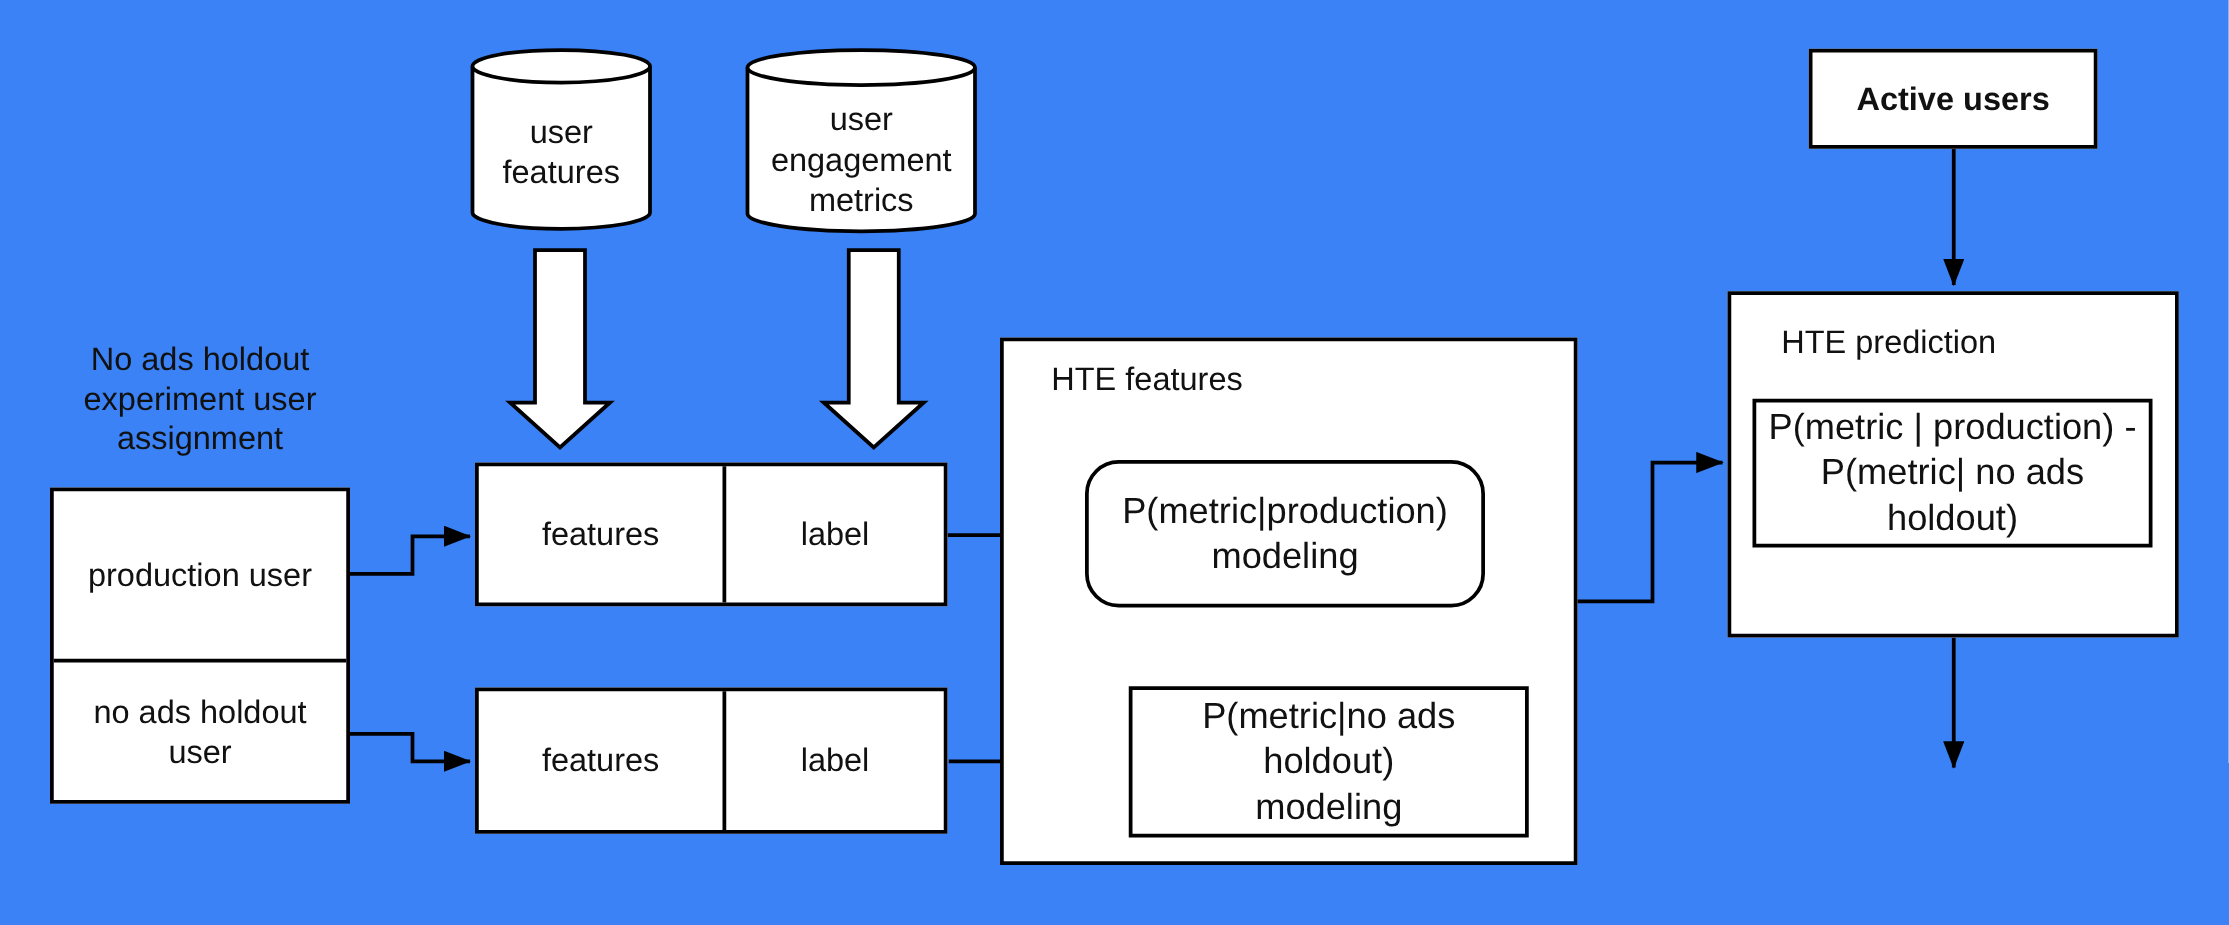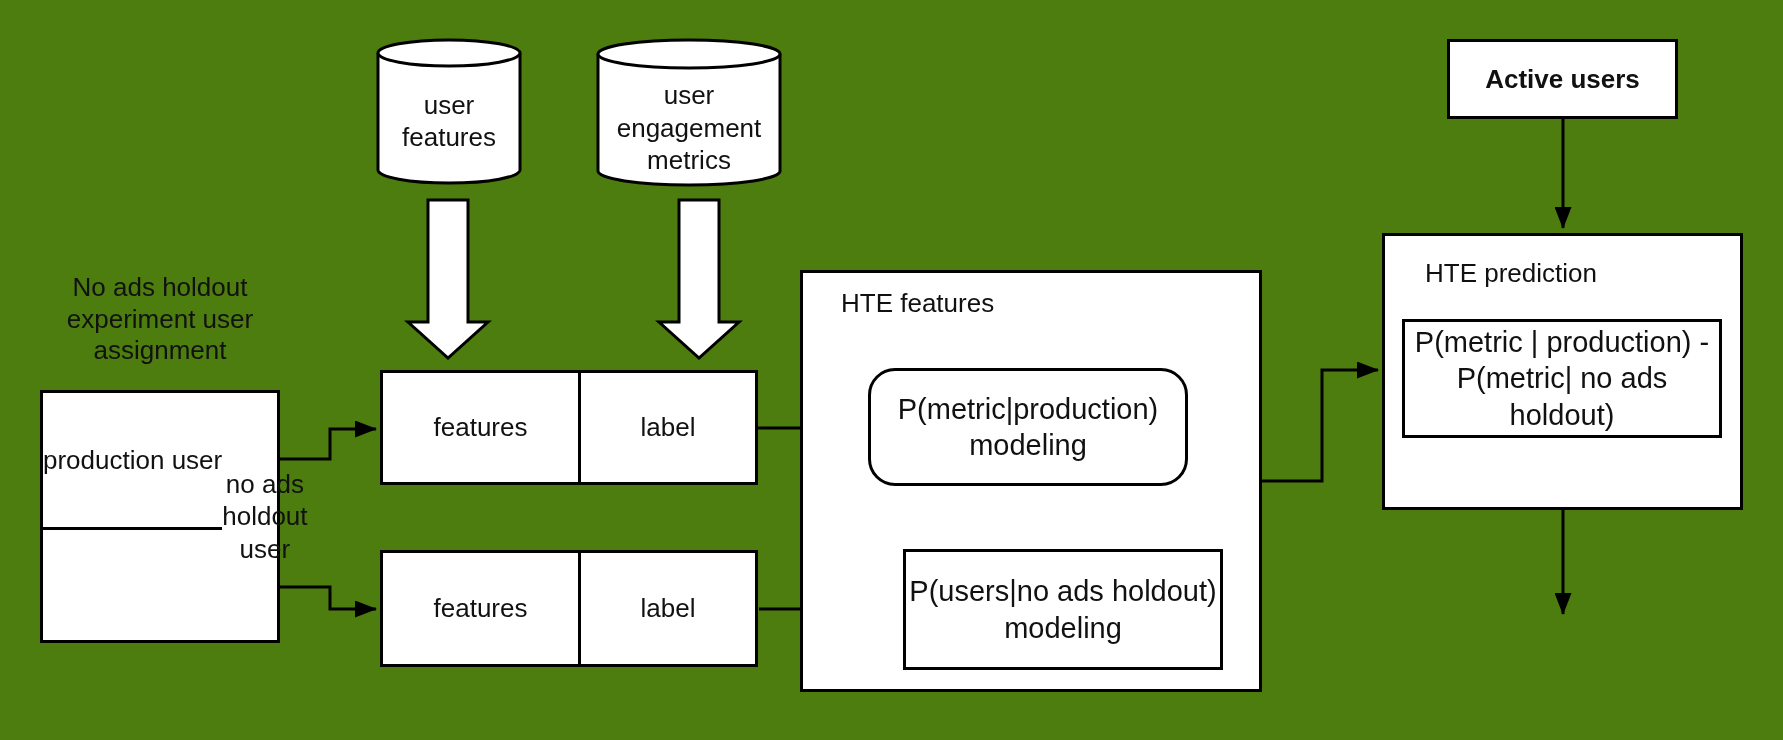--- a/index.html
+++ b/index.html
@@ -5,21 +5,21 @@
   html, body {
     margin: 0;
     padding: 0;
     background: #ffffff;
     font-family: "Liberation Sans", "DejaVu Sans", sans-serif;
   }
   .canvas {
     position: relative;
     width: 1783px;
     height: 740px;
-    background: #4d7c0f;
+    background: #3b82f6;
     overflow: hidden;
     color: #111111;
   }
   .wires {
     position: absolute;
     left: 0; top: 0;
     width: 1783px; height: 740px;
   }
   .node {
     position: absolute;
@@ -39,21 +39,21 @@
     border: 3px solid #000;
     background: #fff;
     box-sizing: border-box;
     font-size: 26px;
   }
   .container-title {
     position: absolute;
     white-space: pre-line;
   }
   .split-v {
-    flex-direction: row;
+    flex-direction: column;
     align-items: stretch;
     justify-content: flex-start;
     padding: 0;
   }
   .split-v .cell {
     flex: none;
     display: flex;
     align-items: center;
     justify-content: center;
     text-align: center;
@@ -160,21 +160,21 @@
     <div class="cell" style="flex:1;">label</div>
   </div>
 
   <div class="container-node" style="left:800px; top:270px; width:462px; height:422px;">
     <div class="container-title" style="left:38px; top:15px;">HTE features</div>
   </div>
 
   <div class="node small-text" style="left:868px; top:368px; width:320px; height:118px;border-radius:27px;">P(metric|production)
 modeling</div>
 
-  <div class="node small-text" style="left:903px; top:549px; width:320px; height:121px;">P(users|no ads holdout)
+  <div class="node small-text" style="left:903px; top:549px; width:320px; height:121px;">P(metric|no ads holdout)
 modeling</div>
 
   <div class="node" style="left:1447px; top:39px; width:231px; height:80px;font-weight:bold;">Active users</div>
 
   <div class="container-node" style="left:1382px; top:233px; width:361px; height:277px;">
     <div class="container-title" style="left:40px; top:22px;">HTE prediction</div>
   </div>
 
   <div class="node small-text" style="left:1402px; top:319px; width:320px; height:119px;">P(metric | production) -
 P(metric| no ads holdout)</div>

